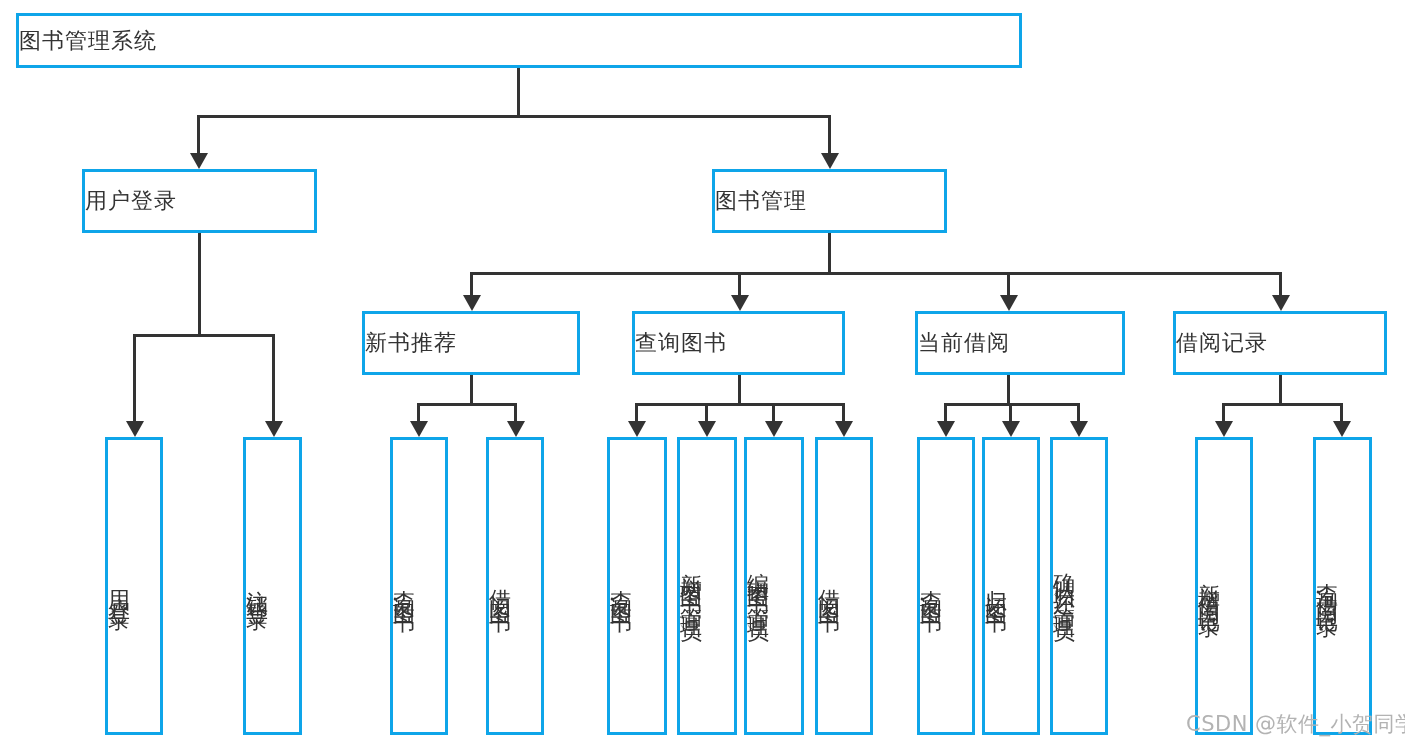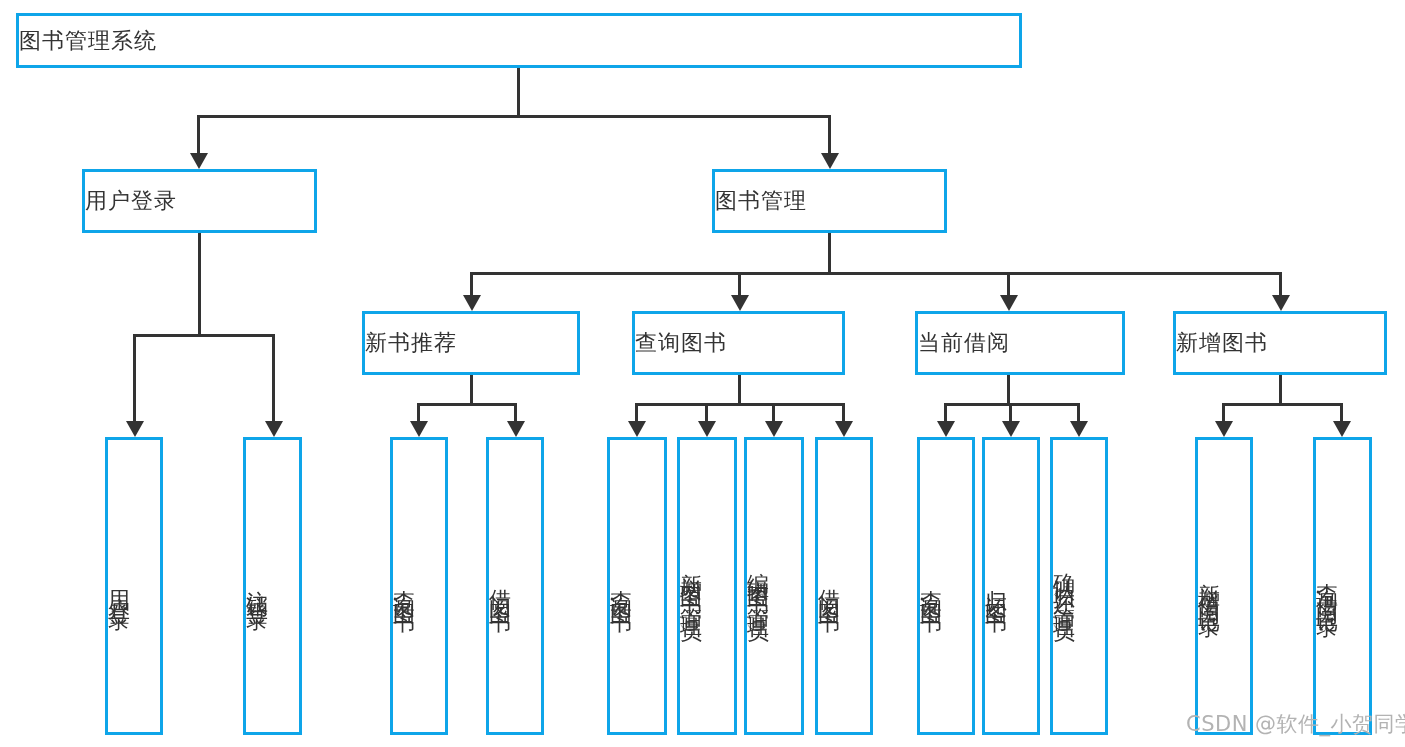--- a/index.html
+++ b/index.html
@@ -145,21 +145,21 @@
   <div class="node" style="left:362px; top:311px; width:218px; height:64px;">
     <span class="lbl">新书推荐</span>
   </div>
   <div class="node" style="left:632px; top:311px; width:213px; height:64px;">
     <span class="lbl">查询图书</span>
   </div>
   <div class="node" style="left:903px; top:311px; width:210px; height:64px;margin-left:12px;">
     <span class="lbl">当前借阅</span>
   </div>
   <div class="node" style="left:1173px; top:311px; width:214px; height:64px;">
-    <span class="lbl">新增图书</span>
+    <span class="lbl">借阅记录</span>
   </div>
 
   <div class="node vnode" style="left:105px; top:437px; width:58px; height:298px;">
     <span class="lbl">用户登录</span>
   </div>
   <div class="node vnode" style="left:243px; top:437px; width:59px; height:298px;">
     <span class="lbl">注销登录</span>
   </div>
 
   <div class="node vnode" style="left:390px; top:437px; width:58px; height:298px;">

